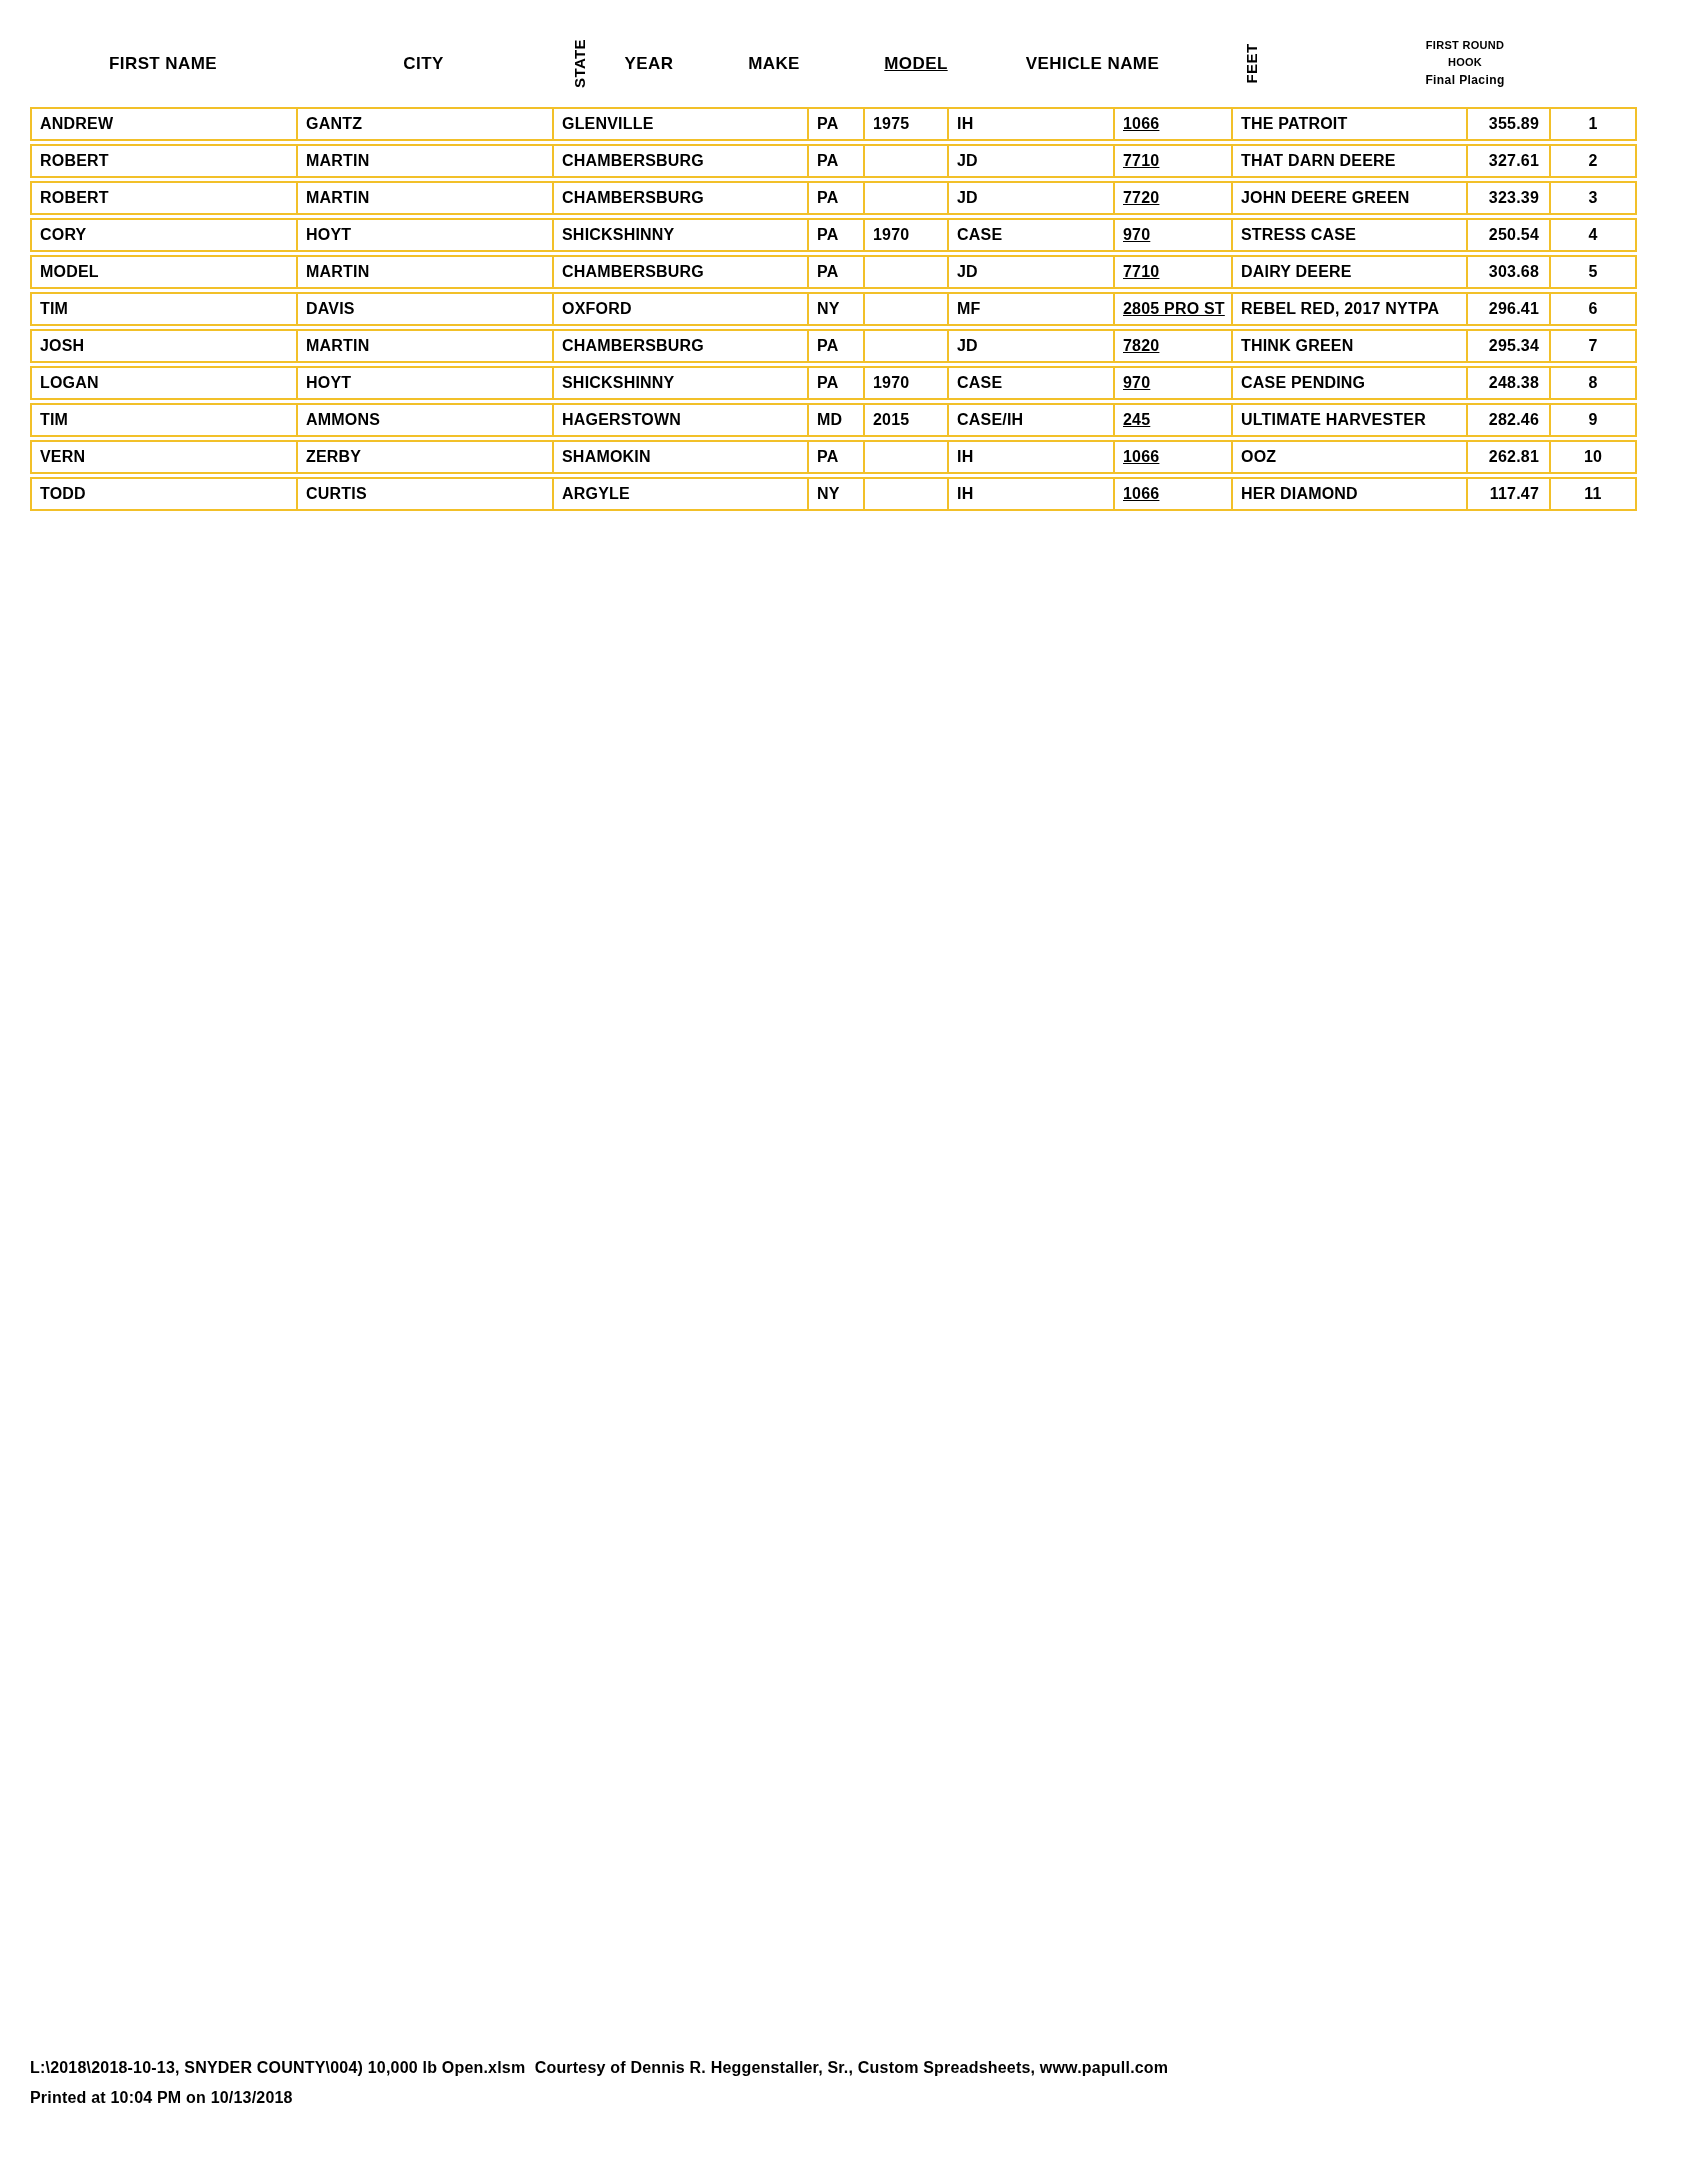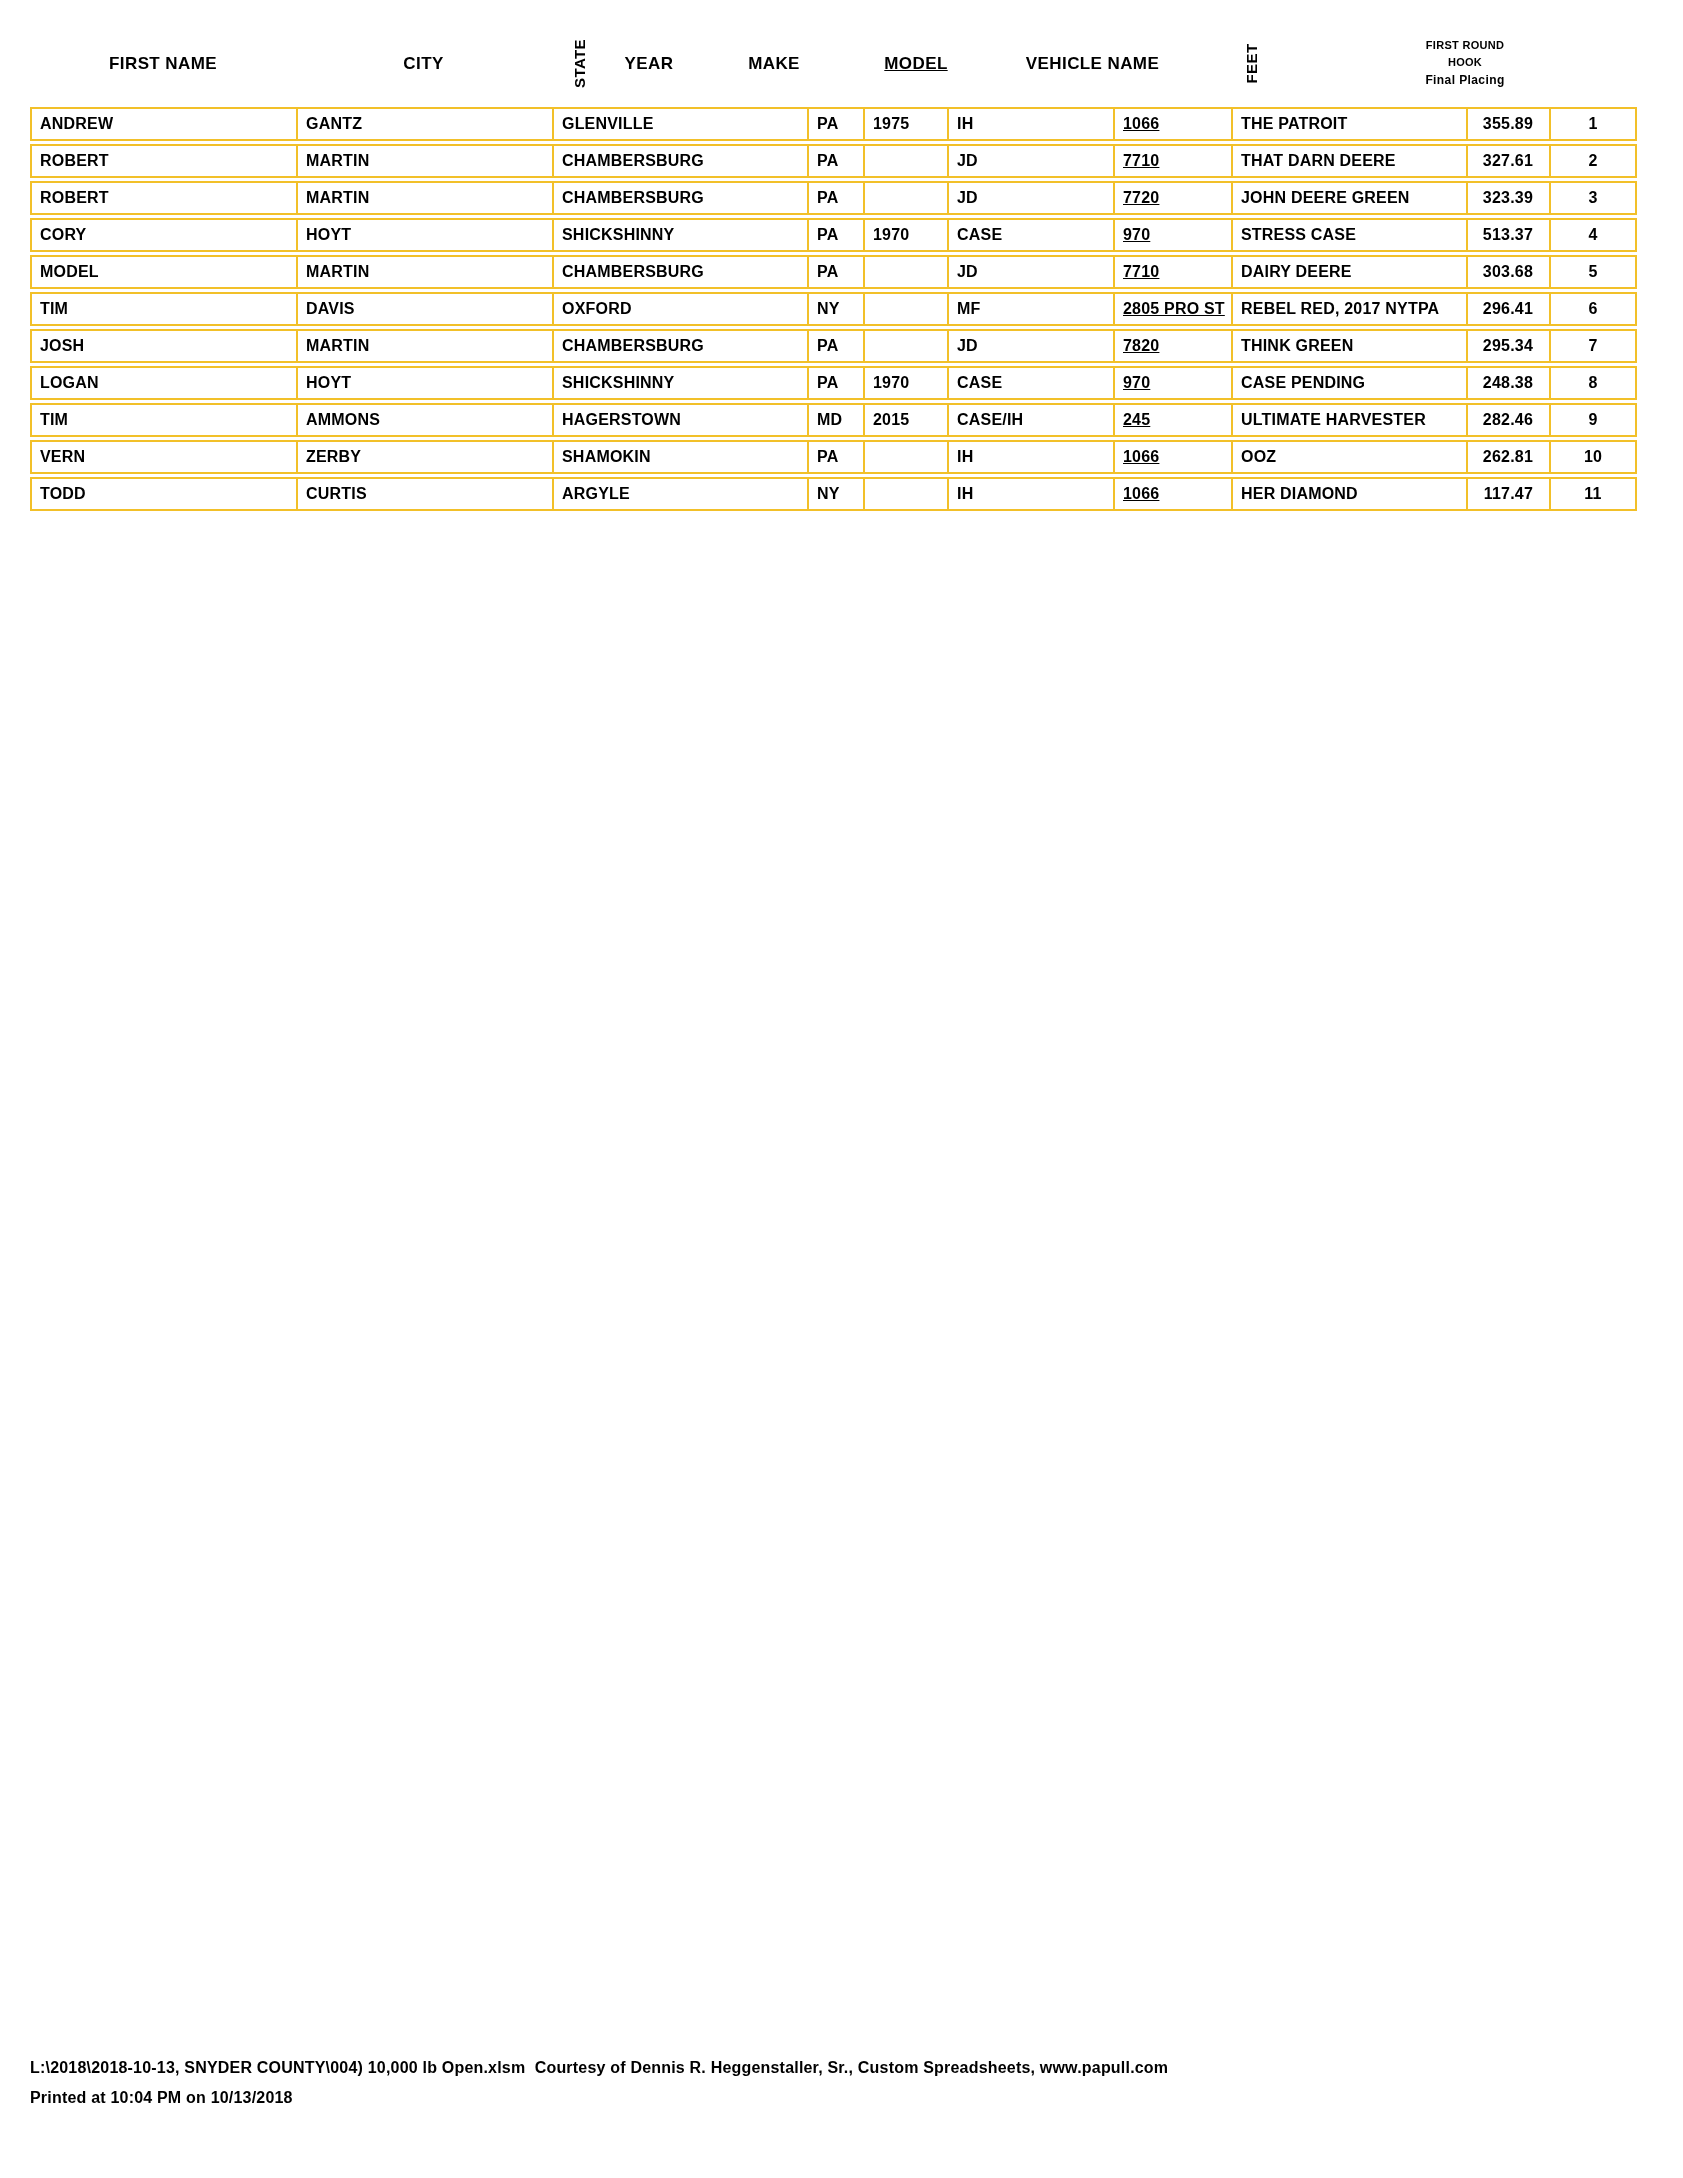--- a/index.html
+++ b/index.html
@@ -38,21 +38,21 @@
     border: 2px solid var(--gold); background: #fff;
   }
   .tcell {
     border-right: 2px solid var(--gold);
     display: flex; align-items: center;
     padding-left: 8px; font-size: 16px;
     overflow: hidden; white-space: nowrap;
     letter-spacing: 0.2px;
   }
   .tcell:last-child { border-right: none; }
-  .tcell.c8 { justify-content: flex-end; padding-left: 0; padding-right: 16px; }
+  .tcell.c8 { justify-content: flex-end; padding-left: 0; padding-right: 10px; }
   .tcell.c9 { justify-content: center; padding-left: 0; }
 
   
   .footer-line { position: absolute; left: 30px; font-size: 16px; white-space: pre; letter-spacing: 0.2px; }
   .footer-line.l1 { top: 2059px; }
   .footer-line.l2 { top: 2089px; }
 </style>
 </head>
 <body>
 
@@ -132,21 +132,21 @@
       </div>
       <div class="trow">
         <div class="tcell c0">CORY</div>
         <div class="tcell c1">HOYT</div>
         <div class="tcell c2">SHICKSHINNY</div>
         <div class="tcell c3">PA</div>
         <div class="tcell c4">1970</div>
         <div class="tcell c5">CASE</div>
         <div class="tcell c6">970</div>
         <div class="tcell c7">STRESS CASE</div>
-        <div class="tcell c8">513.37</div>
+        <div class="tcell c8">250.54</div>
         <div class="tcell c9">4</div>
       </div>
       <div class="trow">
         <div class="tcell c0">MODEL</div>
         <div class="tcell c1">MARTIN</div>
         <div class="tcell c2">CHAMBERSBURG</div>
         <div class="tcell c3">PA</div>
         <div class="tcell c4"></div>
         <div class="tcell c5">JD</div>
         <div class="tcell c6">7710</div>

